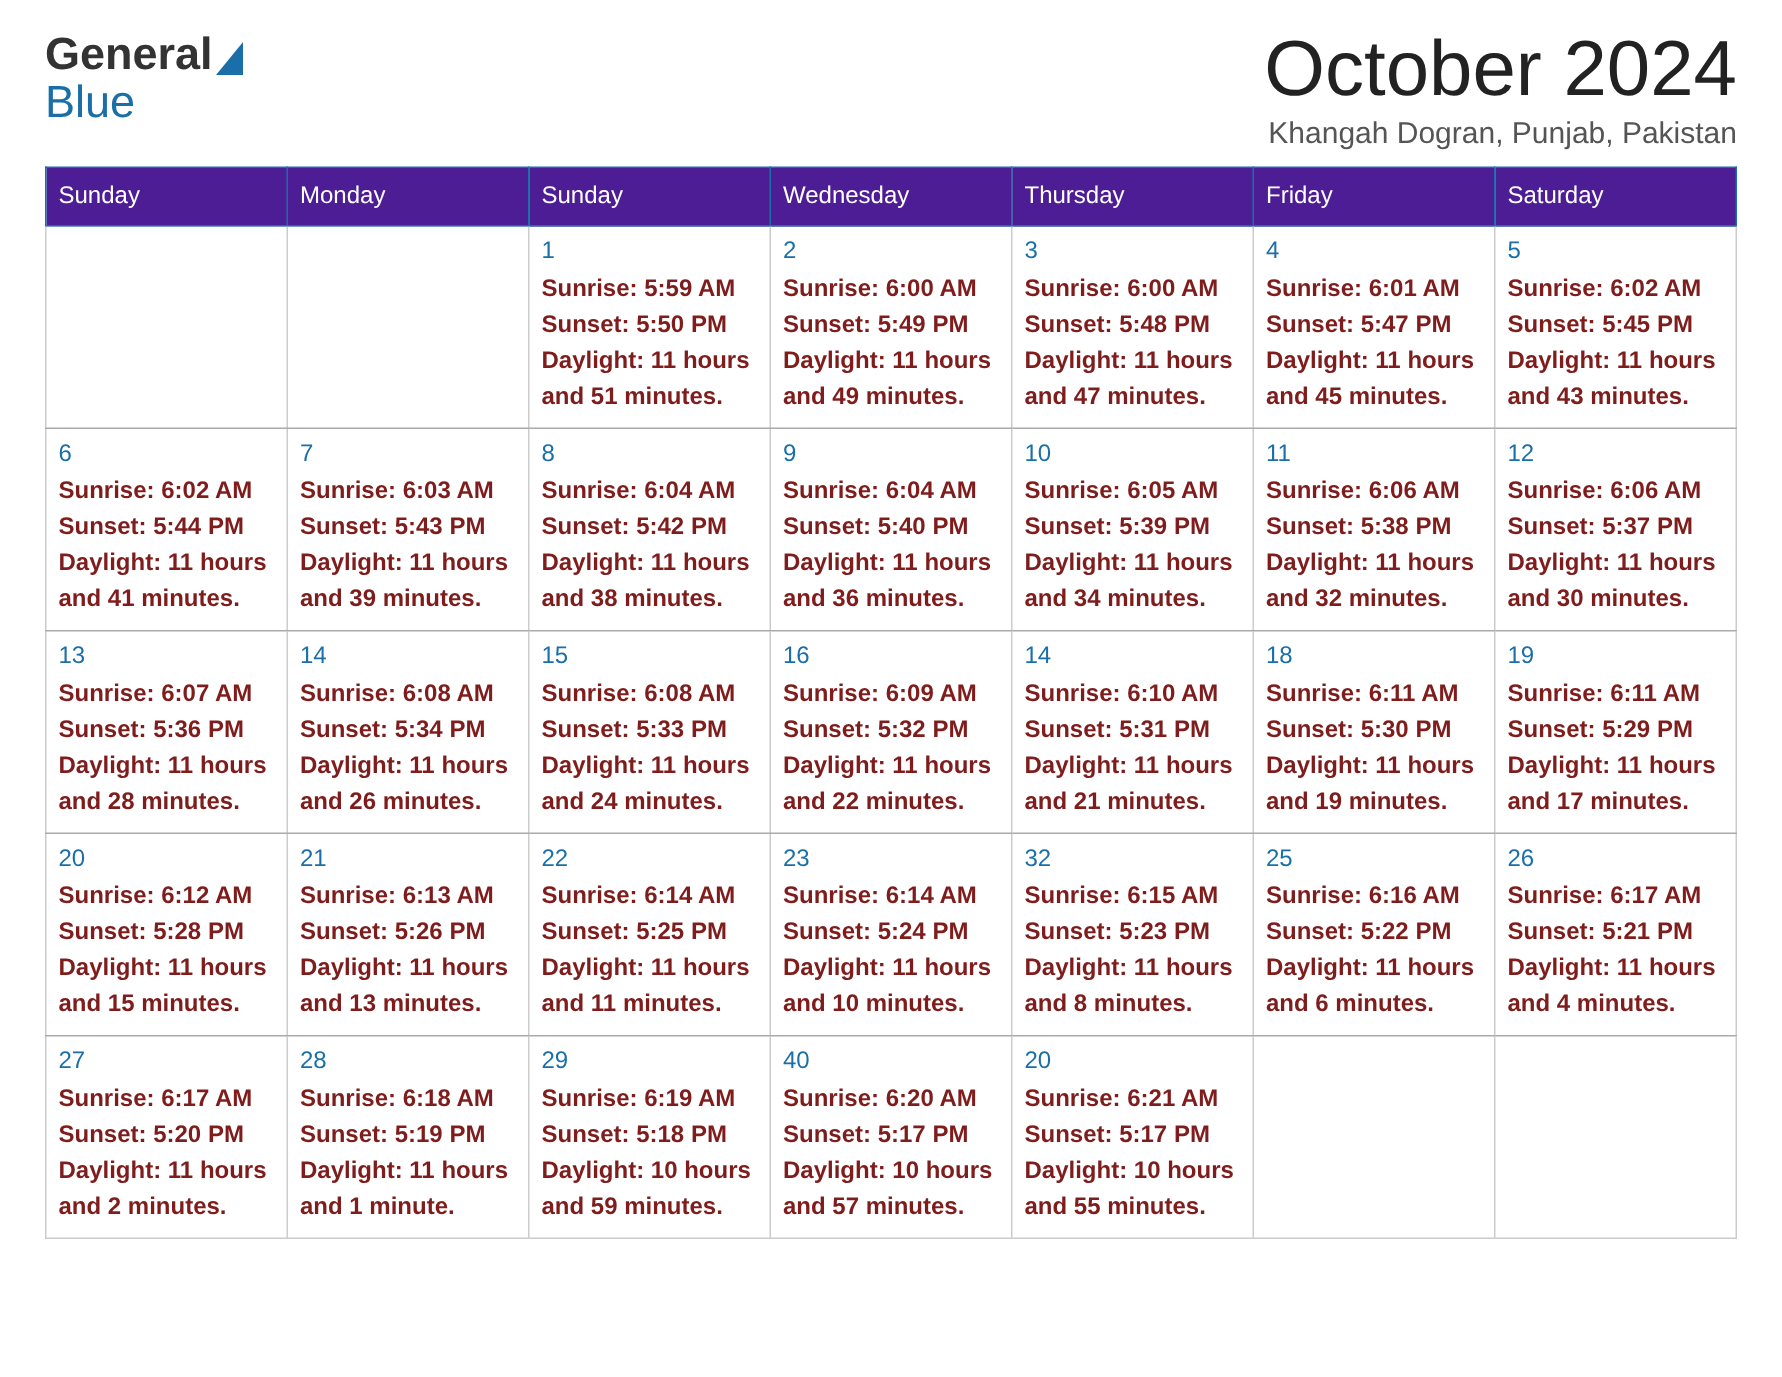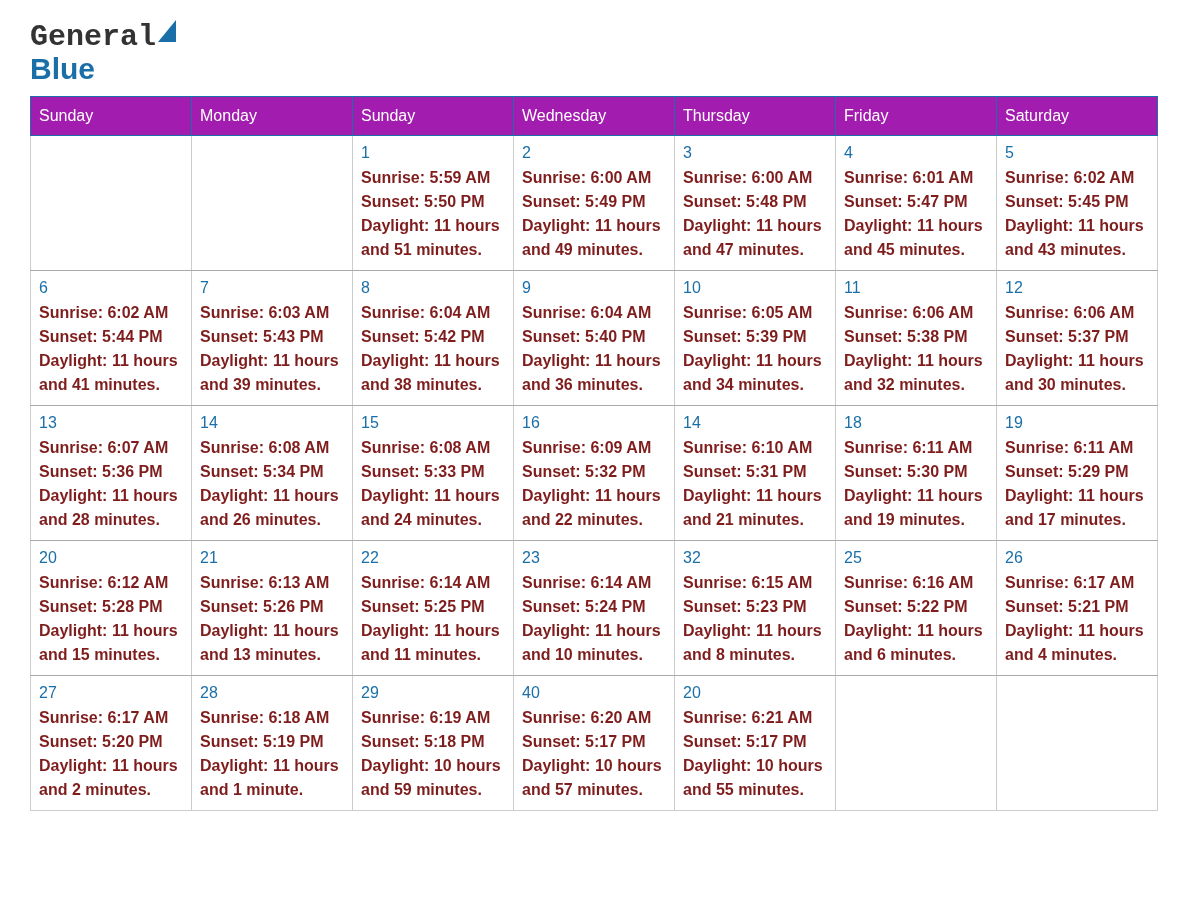--- a/index.html
+++ b/index.html
@@ -34,21 +34,21 @@
       font-size: 20px;
       color: #555;
       margin-top: 6px;
     }
     .calendar {
       width: 100%;
       border-collapse: collapse;
       margin-top: 10px;
     }
     .calendar th {
-      background-color: #a21caf;
+      background-color: #4c1d95;
       color: #fff;
       padding: 10px 8px;
       font-size: 16px;
       font-weight: normal;
       text-align: left;
       border: 1px solid #1a6fa8;
     }
     .calendar td {
       vertical-align: top;
       padding: 8px;
@@ -72,55 +72,59 @@
       font-weight: bold;
     }
     .empty-cell {
       background: #fff;
     }
     tr:not(:last-child) td {
       border-bottom: 1px solid #aaa;
     }
     .logo-row {
       display: flex;
-      font-family: Liberation Mono, monospace;
+      align-items: center;
     }
     .logo-text-general {
       font-size: 30px;
       font-weight: bold;
       color: #333;
     }
     .logo-arrow {
       width: 0;
       height: 0;
       border-style: solid;
       border-width: 0 0 22px 18px;
       border-color: transparent transparent #1a6fa8 transparent;
       display: inline-block;
       margin-left: 2px;
       margin-bottom: -4px;
     }
     .logo-text-blue {
       font-size: 30px;
-      font-weight: bold;
+      font-weight: normal;
       color: #1a6fa8;
       margin-top: -2px;
       display: block;
     }
   </style>
 </head>
 <body>
 
 <div class="header">
   <div class="logo">
     <div class="logo-row">
       <span class="logo-text-general">General</span>
       <span class="logo-arrow"></span>
     </div>
     <span class="logo-text-blue">Blue</span>
+  </div>
+  <div class="title-section">
+    <div class="month-title">October 2024</div>
+    <div class="location">Khangah Dogran, Punjab, Pakistan</div>
   </div>
 </div>
 
 <table class="calendar">
   <thead>
     <tr>
     <th>Sunday</th>
         <th>Monday</th>
         <th>Sunday</th>
         <th>Wednesday</th>

